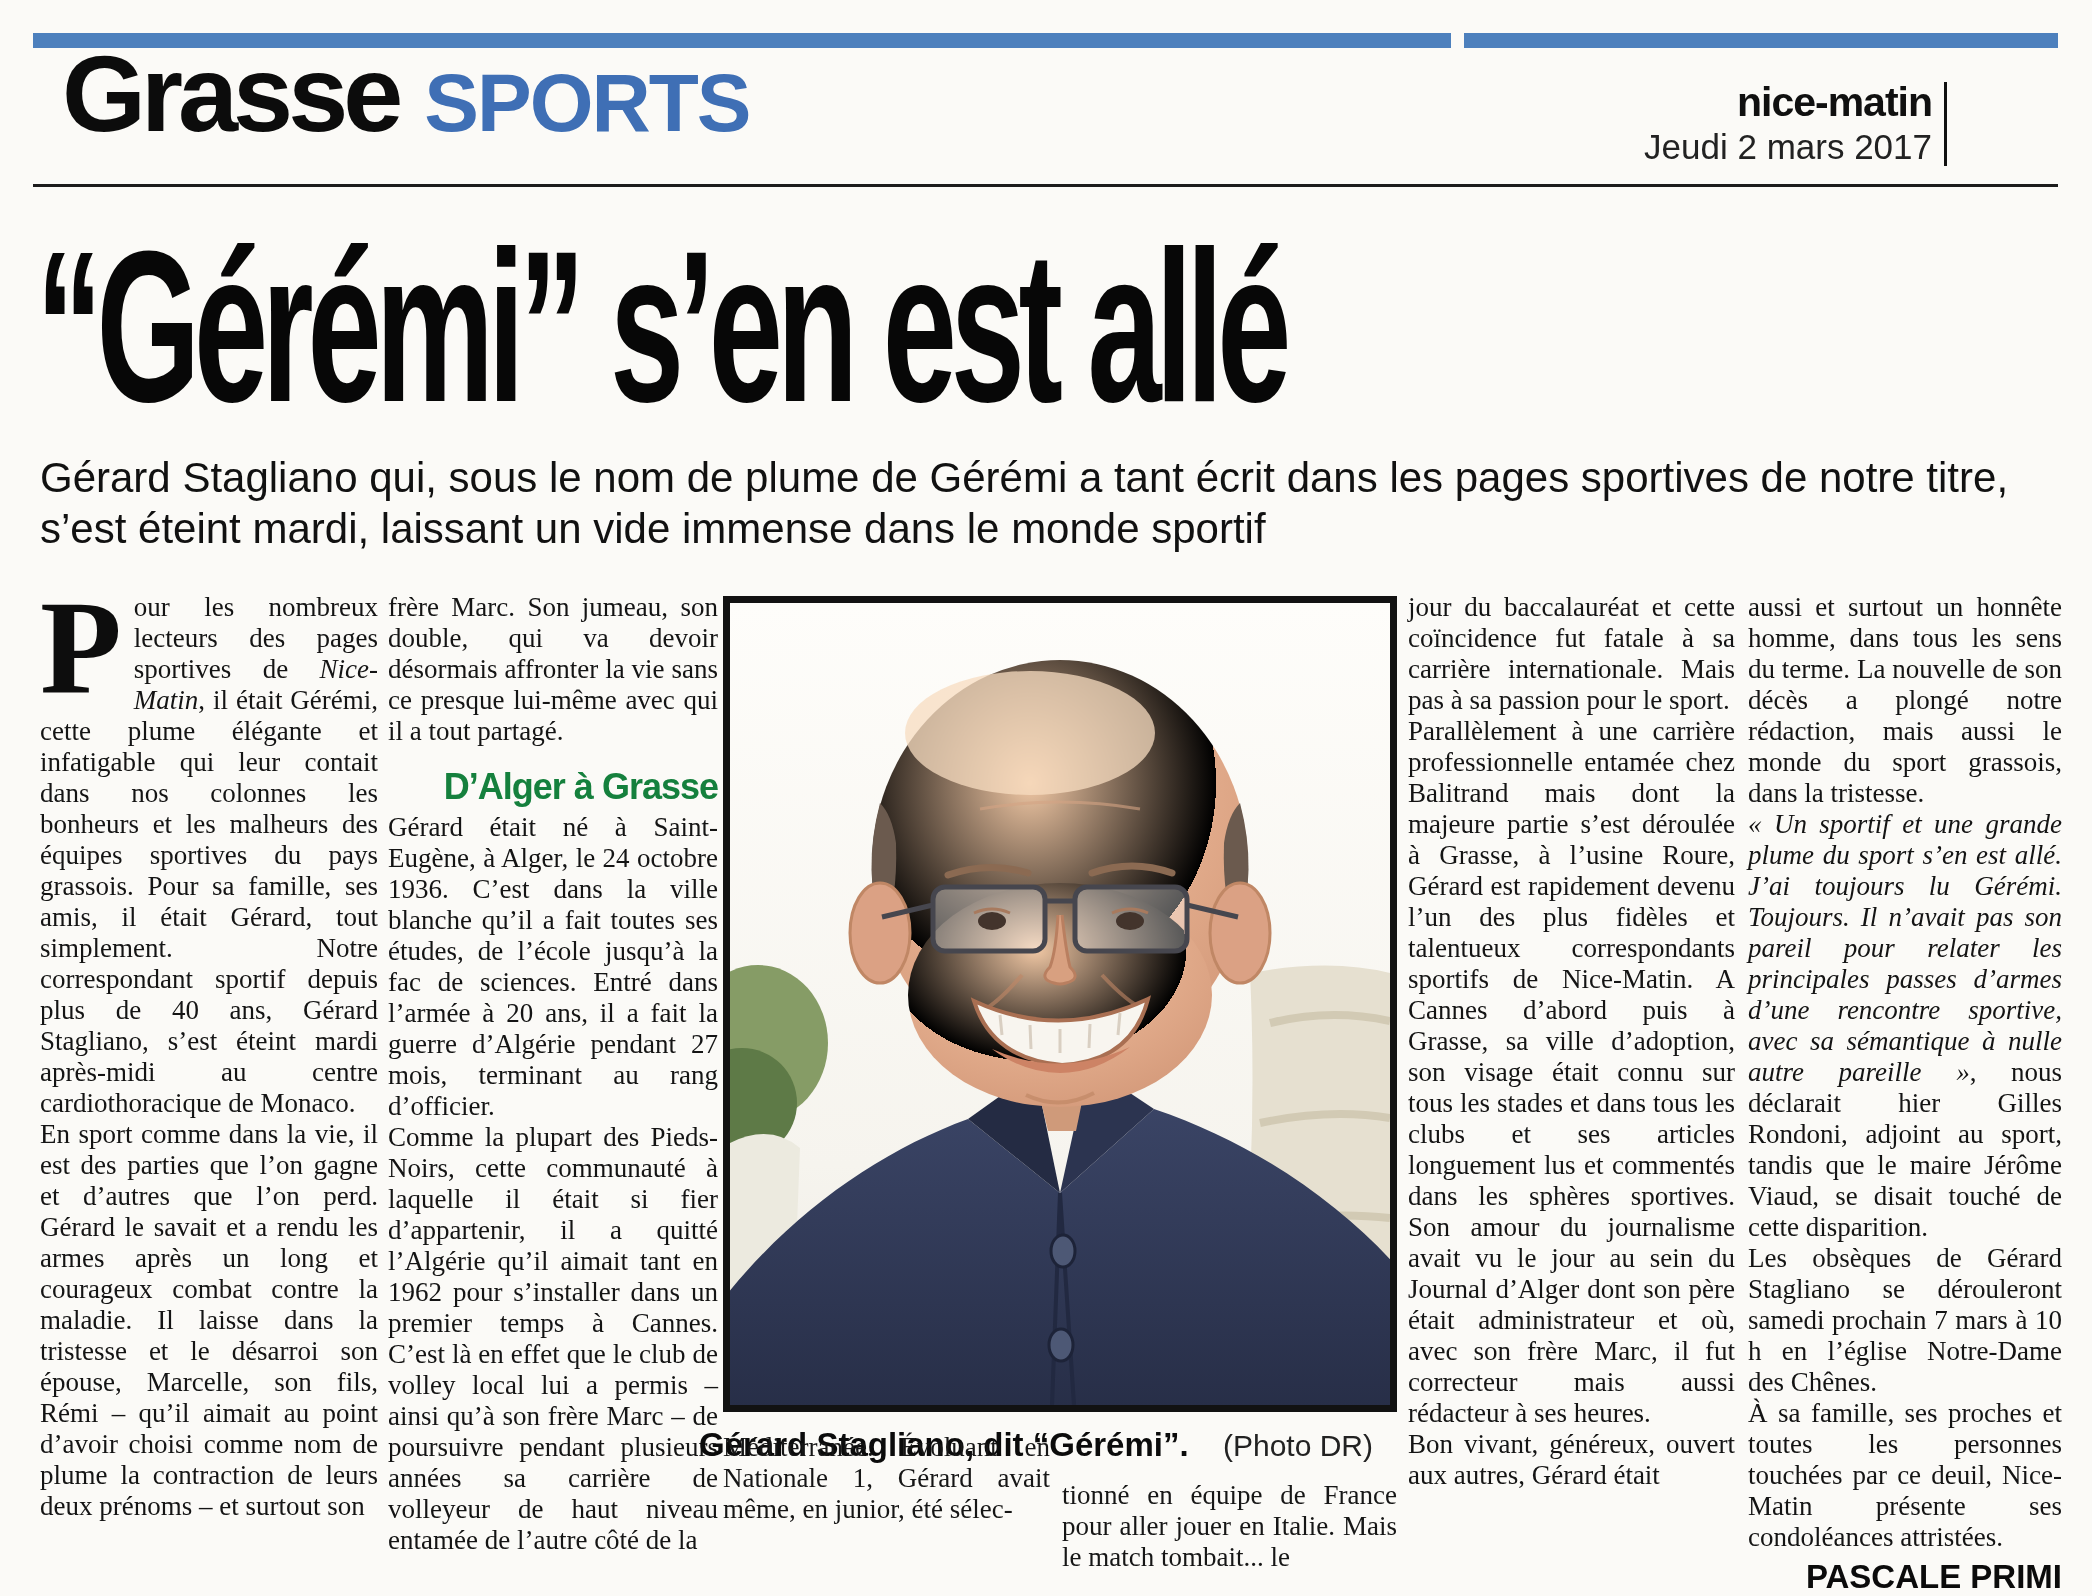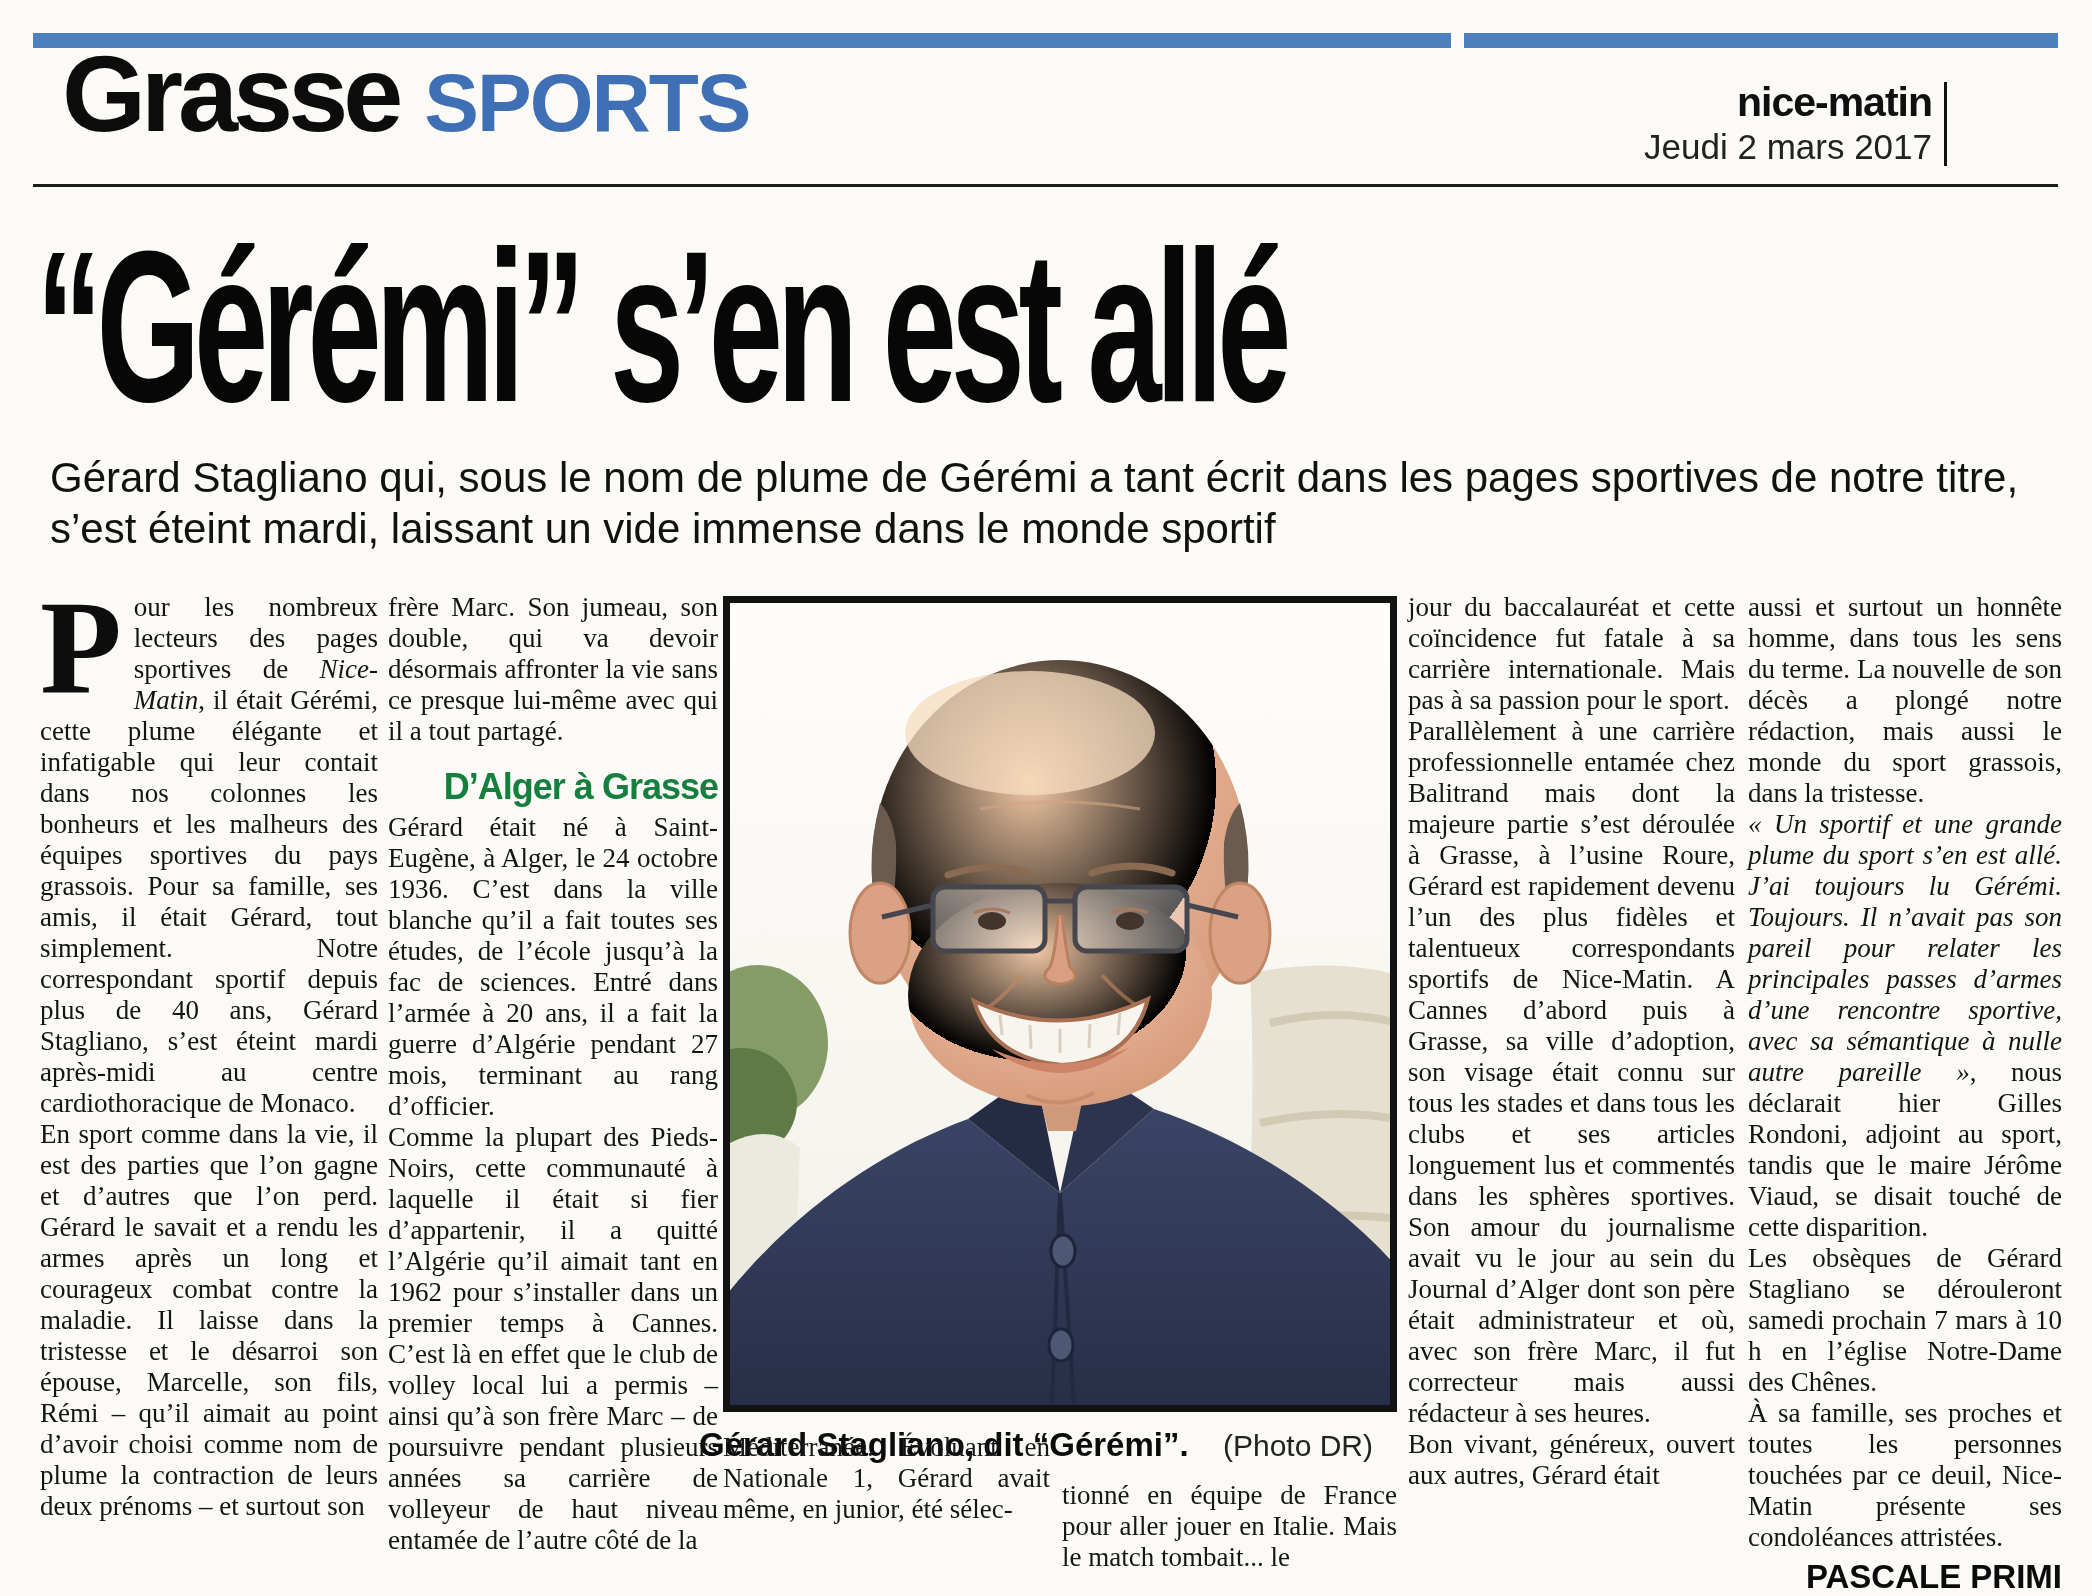--- a/index.html
+++ b/index.html
@@ -17,21 +17,21 @@
   #brand-block{position:absolute;left:1500px;top:80px;width:432px;text-align:right;
                font-family:"Liberation Sans",sans-serif;}
   #brand-name{font-size:41px;font-weight:bold;letter-spacing:-1px;color:#101010;line-height:1.1;}
   #brand-date{font-size:35px;color:#222;line-height:1.15;margin-top:2px;}
   #brand-rule{position:absolute;left:1944px;top:82px;width:3px;height:84px;background:#111;}
   
   #headline{position:absolute;left:36px;top:225px;font-family:"Liberation Sans",sans-serif;
             font-weight:bold;font-size:215px;line-height:.95;letter-spacing:-10px;color:#070707;
             transform:scaleX(.62);transform-origin:left top;white-space:nowrap;}
   #standfirst{position:absolute;left:40px;top:452px;width:2000px;
-              font-family:"Liberation Sans",sans-serif;font-size:42px;line-height:1.22;color:#111;margin-left:10px;}
+              font-family:"Liberation Sans",sans-serif;font-size:42px;line-height:1.22;color:#111;}
   
   .bodycol{position:absolute;top:592px;font-size:27px;line-height:31px;text-align:justify;
            hyphens:auto;-webkit-hyphens:auto;color:#141414;}
   .bodycol p{margin:0;}
   #col1{left:40px;width:338px;}
   #col2{left:388px;width:330px;}
   #col4{left:1408px;width:327px;}
   #col5{left:1748px;width:314px;}
   .dropcap{float:left;font-family:"Liberation Serif",serif;font-weight:bold;font-size:134px;
            line-height:102px;padding:4px 12px 0 0;color:#0d0d0d;}

